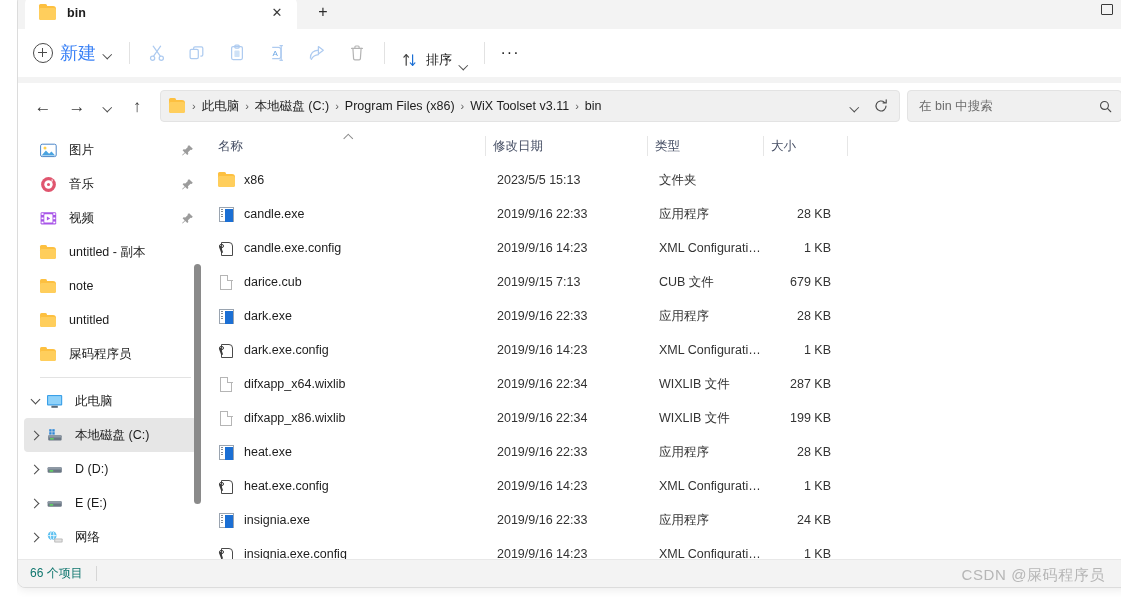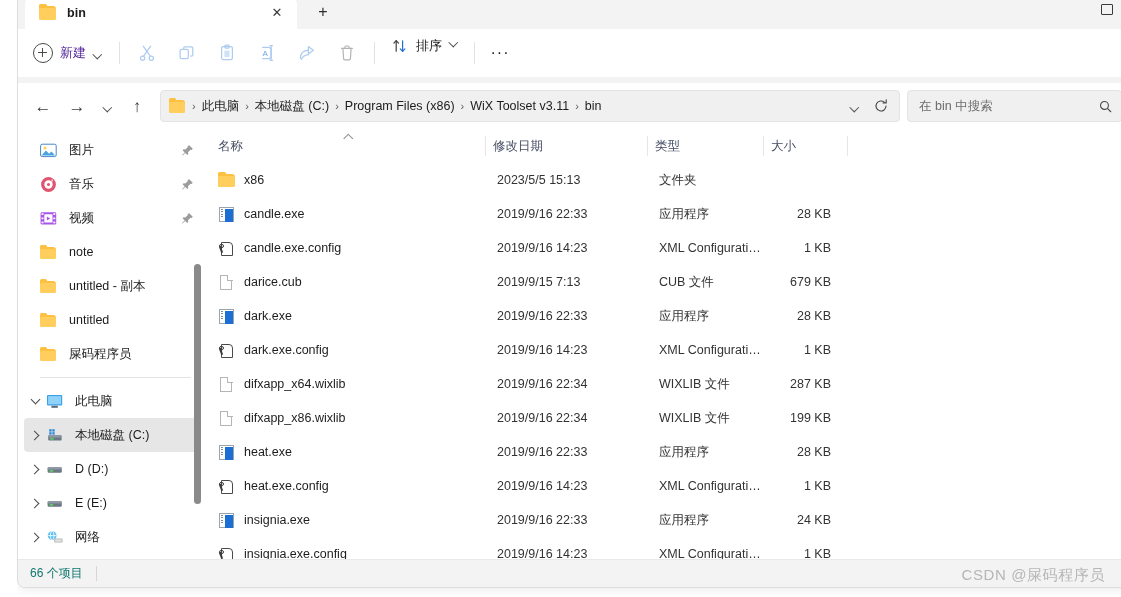--- a/index.html
+++ b/index.html
@@ -160,22 +160,22 @@
     position: absolute;
     background: #4a4a4a;
   }
   .cmd-new .plus-circ:before {
     left: 4px; top: 7.8px; width: 9px; height: 1.3px;
   }
   .cmd-new .plus-circ:after {
     left: 7.8px; top: 4px; width: 1.3px; height: 9px;
   }
   .cmd-new .lbl {
-    font-size: 13px;
-    color: #4c1d95;
+    font-size: 18px;
+    color: #3b82f6;
     white-space: nowrap;
   }
   .chev {
     display: inline-block;
     width: 9px; height: 9px;
     position: relative;
     flex: 0 0 auto;
   }
   .chev:before {
     content: "";
@@ -194,21 +194,21 @@
   }
   .cmd-ico {
     width: 40px; height: 36px;
     display: flex; align-items: center; justify-content: center;
     border-radius: 4px;
     flex: 0 0 auto;
   }
   .cmd-ico svg { display: block; }
   .cmd-text-btn {
     height: 32px;
-    display: flex; align-items: flex-start;
+    display: flex; align-items: flex-end;
     padding: 0 9px;
     border-radius: 4px;
     gap: 7px;
   }
   .cmd-text-btn .lbl {
     font-size: 13px; color: #1b1b1b; white-space: nowrap;
   }
   .cmd-more {
     width: 36px; height: 32px;
     display: flex; align-items: center; justify-content: center;
@@ -939,31 +939,31 @@
                 </svg>
             </span>
           </div>
 
           <div class="navitem nav-indent-2">
             <span class="nav-ico">
                 <span class="mini-folder">
                   <span class="mf"></span>
                 </span>
               </span>
-            <span class="nav-label">note</span>
+            <span class="nav-label">untitled - 副本</span>
             <span class="nav-pin"></span>
           </div>
 
           <div class="navitem nav-indent-2">
             <span class="nav-ico">
                 <span class="mini-folder">
                   <span class="mf"></span>
                 </span>
               </span>
-            <span class="nav-label">untitled - 副本</span>
+            <span class="nav-label">note</span>
             <span class="nav-pin"></span>
           </div>
 
           <div class="navitem nav-indent-2">
             <span class="nav-ico">
                 <span class="mini-folder">
                   <span class="mf"></span>
                 </span>
               </span>
             <span class="nav-label">untitled</span>

